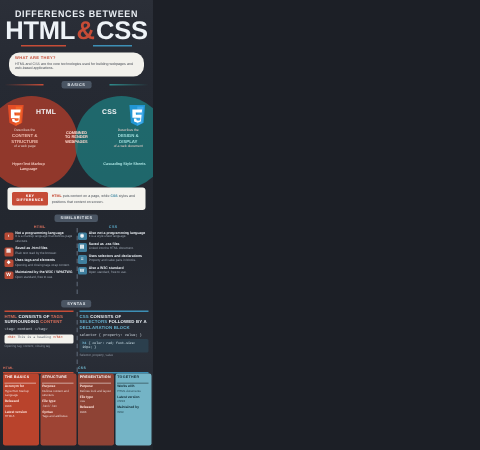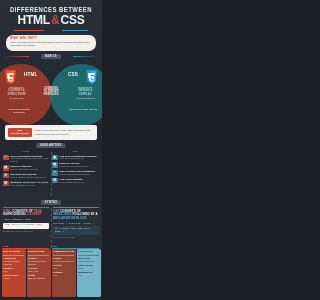--- a/index.html
+++ b/index.html
@@ -18,21 +18,21 @@
         padding:1.1px 4px;white-space:nowrap;text-align:center;
         text-transform:uppercase;}
   .rule{position:absolute;height:.7px;top:50%;}
   .rule.l{left:3px;right:auto;width:26px;background:linear-gradient(90deg,rgba(198,76,55,0) 0%,#c64c37 100%);}
   .rule.r{right:3px;width:26px;background:linear-gradient(90deg,#2e8c8c 0%,rgba(46,140,140,0) 100%);}
 
   
   #header{top:0;height:34px;padding-top:6px;text-align:center;}
   #kicker{font-size:6.4px;font-weight:bold;color:#e9eef3;letter-spacing:.5px;
           line-height:7px;transform:scaleX(.93);white-space:nowrap;}
-  #bigline{margin-top:1px;font-size:12px;font-weight:bold;line-height:13px;
+  #bigline{margin-top:1px;font-size:17px;font-weight:bold;line-height:13px;
            letter-spacing:-.2px;white-space:nowrap;}
   #bigline .h{color:#eef3f7;}
   #bigline .amp{color:#c64c37;padding:0 1px;}
   #bigline .c{color:#eef3f7;}
   .ul{position:absolute;height:1.3px;top:29.5px;}
   #ulh{left:14px;width:30px;background:#c64c37;}
   #ulc{right:14px;width:26px;background:#3d8fb5;}
 
   
   #what{top:34px;height:18px;}

